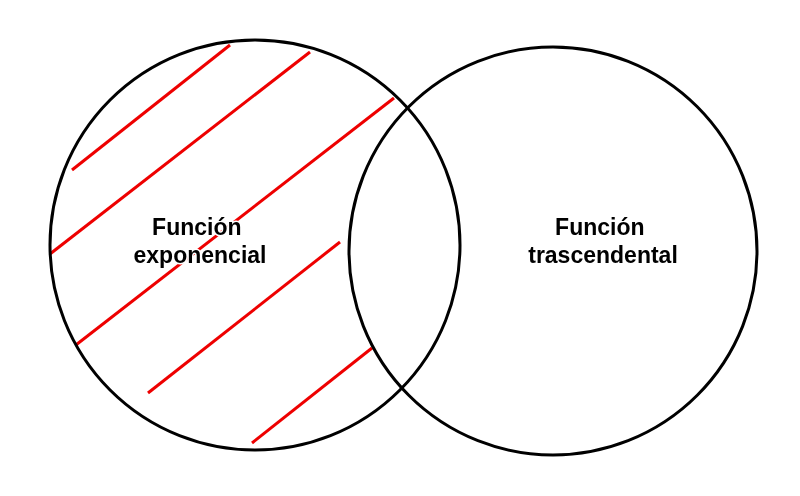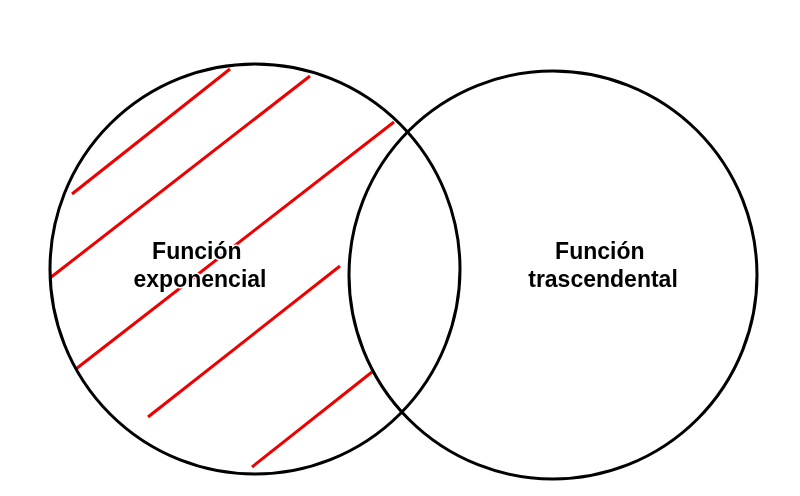--- a/index.html
+++ b/index.html
@@ -12,21 +12,20 @@
     width: 800px;
     height: 496px;
     overflow: hidden;
     font-family: "Liberation Sans", sans-serif;
   }
   #diagram-root {
     position: relative;
     width: 800px;
     height: 364px;
     background: #86efac;
-    margin-top: 24px;
   }
   #venn-svg {
     position: absolute;
     left: 0;
     top: 0;
     display: block;
   }
   .set-label {
     font-family: "Liberation Sans", sans-serif;
     font-weight: bold;

